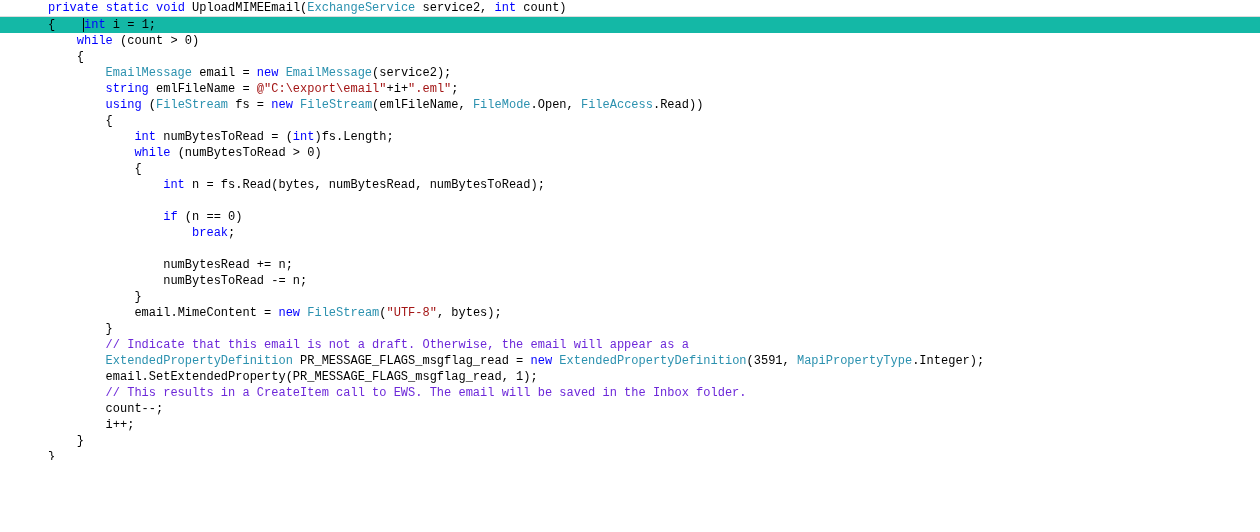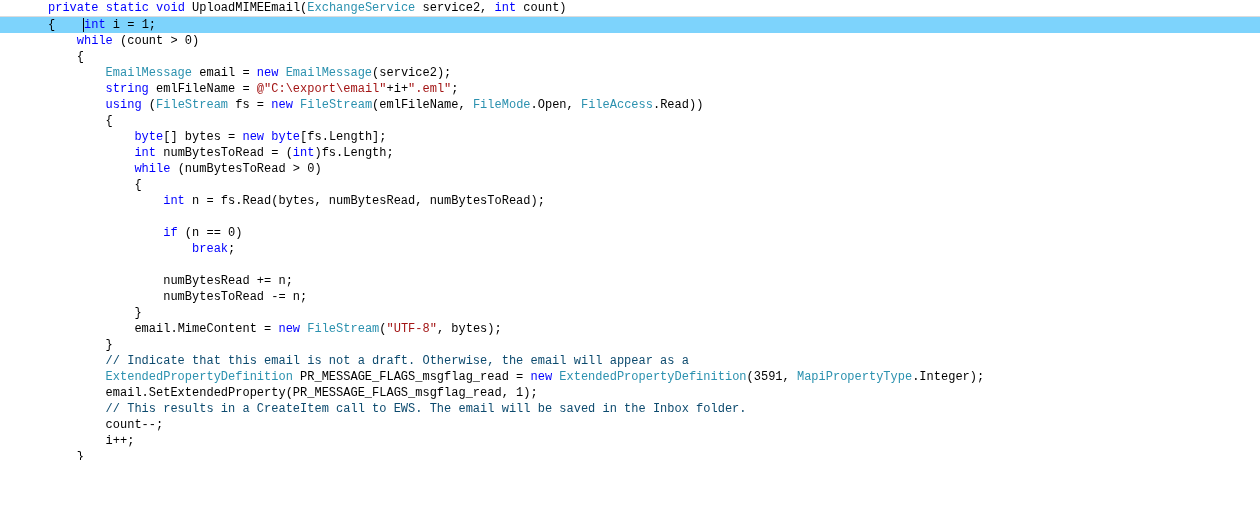--- a/index.html
+++ b/index.html
@@ -1,38 +1,37 @@
 <!DOCTYPE html>
 <html><head>
 <meta charset="utf-8">
 <style>
   html,body{margin:0;padding:0;background:#fff;font-family:Consolas,"Courier New",monospace;font-size:12px;line-height:16px;color:#000;}
   .editor{width:1260px;height:460px;overflow:hidden;position:relative;}
   .line{white-space:pre;padding-left:48px;}
-  .line.hl{background:#7dd3fc;border-top:1px solid #dcdcdc;}
+  .line.hl{background:#14b8a6;border-top:1px solid #dcdcdc;}
   .kw{color:#0000ff;}
   .type{color:#2b91af;}
   .str{color:#a31515;}
-  .cmt{color:#0c4a6e;}
+  .cmt{color:#6d28d9;}
   .ident{color:#000000;}
   .caret{border-left:1px solid #000;margin-left:-1px;}
 </style>
 </head>
 <body>
 
 <div class="editor">
 <div class="line"><span class="kw">private</span><span></span> <span class="kw">static</span> <span class="kw">void</span><span class="ident"> UploadMIMEEmail(</span><span class="type">ExchangeService</span><span class="ident"> service2, </span><span class="kw">int</span><span class="ident"> count)</span></div>
 <div class="line hl"><span class="ident">{    </span><span class="caret"></span><span class="kw">int</span><span class="ident"> i = 1;</span></div>
 <div class="line"><span>    </span><span class="kw">while</span><span class="ident"> (count &gt; 0)</span></div>
 <div class="line"><span>    </span><span class="ident">{</span></div>
 <div class="line"><span>        </span><span class="type">EmailMessage</span><span class="ident"> email = </span><span class="kw">new</span><span> </span><span class="type">EmailMessage</span><span class="ident">(service2);</span></div>
 <div class="line"><span>        </span><span class="kw">string</span><span class="ident"> emlFileName = </span><span class="str">@"C:\export\email"</span><span class="ident">+i+</span><span class="str">".eml"</span><span class="ident">;</span></div>
 <div class="line"><span>        </span><span class="kw">using</span><span class="ident"> (</span><span class="type">FileStream</span><span class="ident"> fs = </span><span class="kw">new</span><span> </span><span class="type">FileStream</span><span class="ident">(emlFileName, </span><span class="type">FileMode</span><span class="ident">.Open, </span><span class="type">FileAccess</span><span class="ident">.Read))</span></div>
 <div class="line"><span>        </span><span class="ident">{</span></div>
-<div class="line"><span>            </span><span class="kw">byte</span><span class="ident">[] bytes = </span><span class="kw">new</span><span> </span><span class="kw">byte</span><span class="ident">[fs.Length];</span></div>
 <div class="line"><span>            </span><span class="kw">int</span><span class="ident"> numBytesToRead = (</span><span class="kw">int</span><span class="ident">)fs.Length;</span></div>
 <div class="line"><span>            </span><span class="kw">while</span><span class="ident"> (numBytesToRead &gt; 0)</span></div>
 <div class="line"><span>            </span><span class="ident">{</span></div>
 <div class="line"><span>                </span><span class="kw">int</span><span class="ident"> n = fs.Read(bytes, numBytesRead, numBytesToRead);</span></div>
 <div class="line"> </div>
 <div class="line"><span>                </span><span class="kw">if</span><span class="ident"> (n == 0)</span></div>
 <div class="line"><span>                    </span><span class="kw">break</span><span class="ident">;</span></div>
 <div class="line"> </div>
 <div class="line"><span>                </span><span class="ident">numBytesRead += n;</span></div>
 <div class="line"><span>                </span><span class="ident">numBytesToRead -= n;</span></div>

